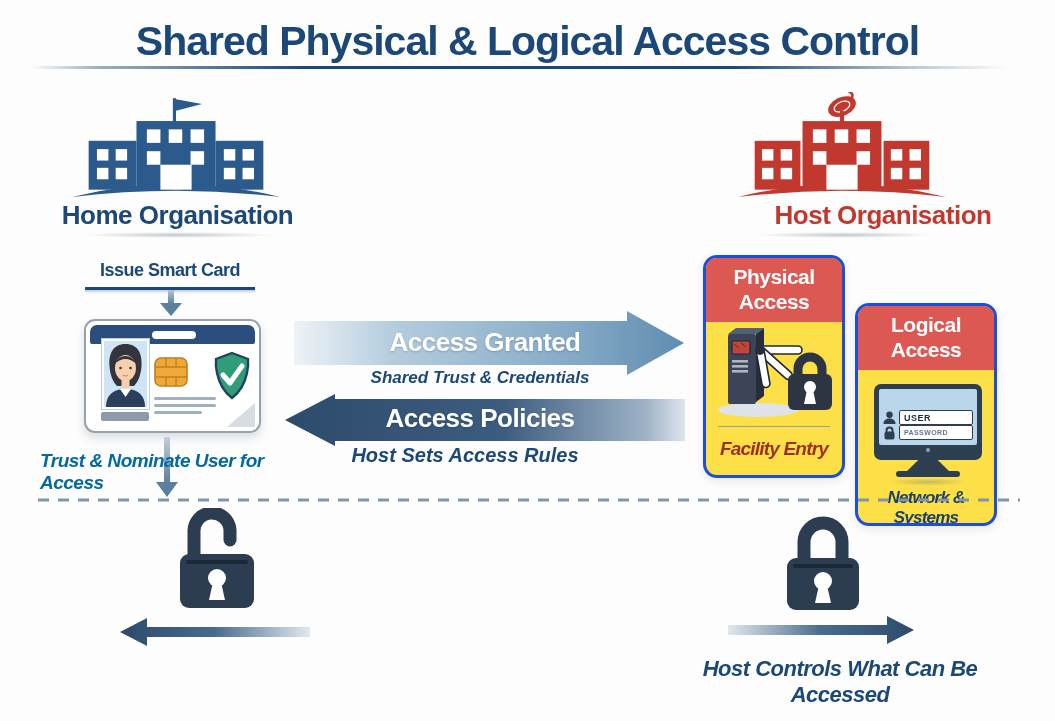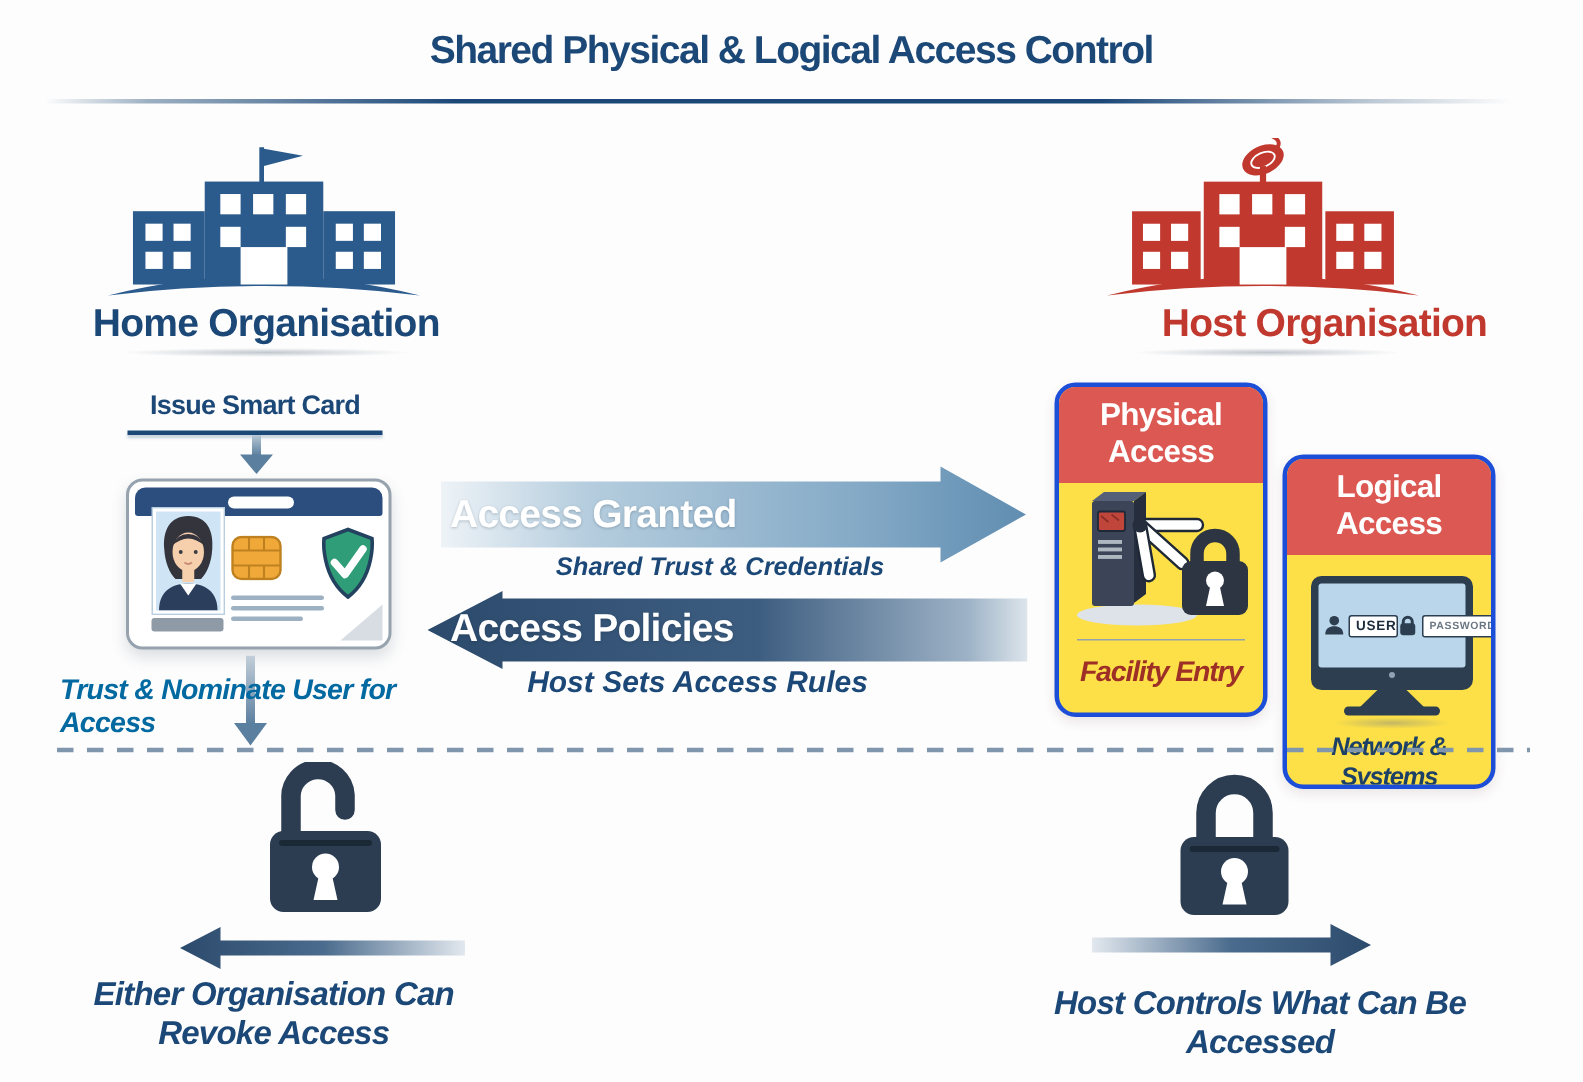--- a/index.html
+++ b/index.html
@@ -7,21 +7,21 @@
   .stage {
     position:relative; width:1055px; height:721px;
     background:#fdfdfd; overflow:hidden;
     font-family:"Liberation Sans", sans-serif;
   }
   .abs { position:absolute; }
 
   
   .title {
     left:0; right:0; top:18px; text-align:center;
-    font-size:26px; font-weight:bold; letter-spacing:-1px;
+    font-size:41px; font-weight:bold; letter-spacing:-1px;
     color:#1c4878;
   }
   .title-rule {
     left:30px; top:66px; width:978px; height:3px;
     background:linear-gradient(90deg, rgba(220,228,236,0) 0%, #9db0c2 7%, #1c4878 28%, #1c4878 72%, #b9c6d2 90%, rgba(255,255,255,0) 100%);
   }
 
   
   .org-label { font-size:26px; font-weight:bold; letter-spacing:-0.5px; text-align:center; }
   .org-label.home { left:45px; top:200px; width:265px; color:#1c4878; }
@@ -52,21 +52,21 @@
   .card-bottombar { position:absolute; left:15px; top:91px; width:48px; height:9px;
     background:#8e9aa6; border-radius:2px; }
   .card-fold { position:absolute; right:4px; bottom:4px; width:0; height:0;
     border-left:28px solid transparent; border-bottom:24px solid #d7dde2; }
 
   .note-text { left:40px; top:450px; width:255px; text-align:left; z-index:3;
     font-size:19px; font-weight:bold; font-style:italic; letter-spacing:-0.5px; color:#0369a1; }
 
   
   .flow-label { color:#ffffff; font-size:26px; font-weight:bold; letter-spacing:-0.5px;
-    text-shadow:0 1px 2px rgba(20,40,60,.25); }
+    text-align:center; text-shadow:0 1px 2px rgba(20,40,60,.25); }
   .granted-label { left:300px; top:327px; width:370px; }
   .granted-sub { left:290px; top:368px; width:380px; text-align:center;
     font-size:17px; font-weight:bold; font-style:italic; color:#1c4878; }
   .policies-label { left:300px; top:403px; width:360px; }
   .policies-sub { left:290px; top:444px; width:350px; text-align:center;
     font-size:20px; font-weight:bold; font-style:italic; color:#1c4878; }
 
   
   .panel { border:3px solid #1d4ed8; border-radius:14px; background:#fde047;
     box-shadow:0 3px 8px rgba(100,60,60,.12); overflow:hidden; }
@@ -77,21 +77,21 @@
   .panel-divider { position:absolute; left:12px; right:12px; top:168px; height:1px; background:#93a2ae; }
   .panel-caption { position:absolute; left:0; right:0; top:180px; text-align:center;
     font-weight:bold; font-style:italic; letter-spacing:-0.8px; }
   .panel.physical .panel-caption { font-size:19px; color:#9e2f26; }
   .panel.logical  .panel-caption { font-size:17px; color:#1c4066; top:182px; }
 
   
   .monitor { position:absolute; left:16px; top:78px; width:108px; height:76px;
     background:#2d3e50; border-radius:7px; padding:5px; }
   .monitor-screen { width:100%; height:56px; background:#bad6ea; border-radius:2px;
-    padding:5px 4px; display:flex; flex-direction:row; justify-content:space-between; }
+    padding:5px 4px; display:flex; flex-direction:column; justify-content:flex-end; }
   .mrow { display:flex; align-items:center; gap:3px; }
   .mfield { flex:1; background:#ffffff; border:1.5px solid #2d3e50; border-radius:2px;
     height:15px; display:flex; align-items:center; padding-left:4px; }
   .mfield.user { font-size:9px; font-weight:bold; color:#1d2c3c; letter-spacing:.5px; }
   .mfield.pass { font-size:7px; font-weight:bold; color:#6a7682; letter-spacing:.4px; }
   .monitor-chin { height:10px; display:flex; align-items:center; justify-content:center; }
   .monitor-dot { width:4px; height:4px; border-radius:50%; background:#8fa3b5; }
   .monitor-stand { position:absolute; left:48px; top:154px; width:44px; height:12px;
     background:#2d3e50; clip-path:polygon(28% 0, 72% 0, 100% 100%, 0 100%); }
   .monitor-base { position:absolute; left:38px; top:165px; width:64px; height:6px;
@@ -330,24 +330,20 @@
   <svg class="abs" style="left:120px; top:618px;" width="190" height="28" viewBox="0 0 190 28">
     <defs>
         <linearGradient id="bl" x1="0" y1="0" x2="1" y2="0">
       <stop offset="0" stop-color="#2c4a6c"></stop>
           <stop offset="0.5" stop-color="#4a6b8d"></stop>
       <stop offset="1" stop-color="#e2e8ee"></stop>
         </linearGradient>
       </defs>
     <polygon points="0,14 27,0 27,9 190,9 190,19 27,19 27,28" fill="url(#bl)"></polygon>
   </svg>
-  <div class="abs bottom-caption bottom-left-caption">
-    <div>Either Organisation Can</div>
-    <div>Revoke Access</div>
-  </div>
 
   <svg class="abs" style="left:786px; top:514px;" width="74" height="98" viewBox="0 0 74 98">
     <path d="M18,48 V28 a19,19 0 0 1 38,0 V48" fill="none" stroke="#2c3d52" stroke-width="13"></path>
     <rect x="1" y="44" width="72" height="52" rx="9" fill="#2c3d52"></rect>
     <rect x="7" y="50" width="60" height="4" rx="2" fill="#1b2836"></rect>
     <circle cx="37" cy="67" r="9" fill="#ffffff"></circle>
     <polygon points="33,71 41,71 45,89 29,89" fill="#ffffff"></polygon>
   </svg>
   <svg class="abs" style="left:728px; top:616px;" width="186" height="28" viewBox="0 0 186 28">
     <defs>

